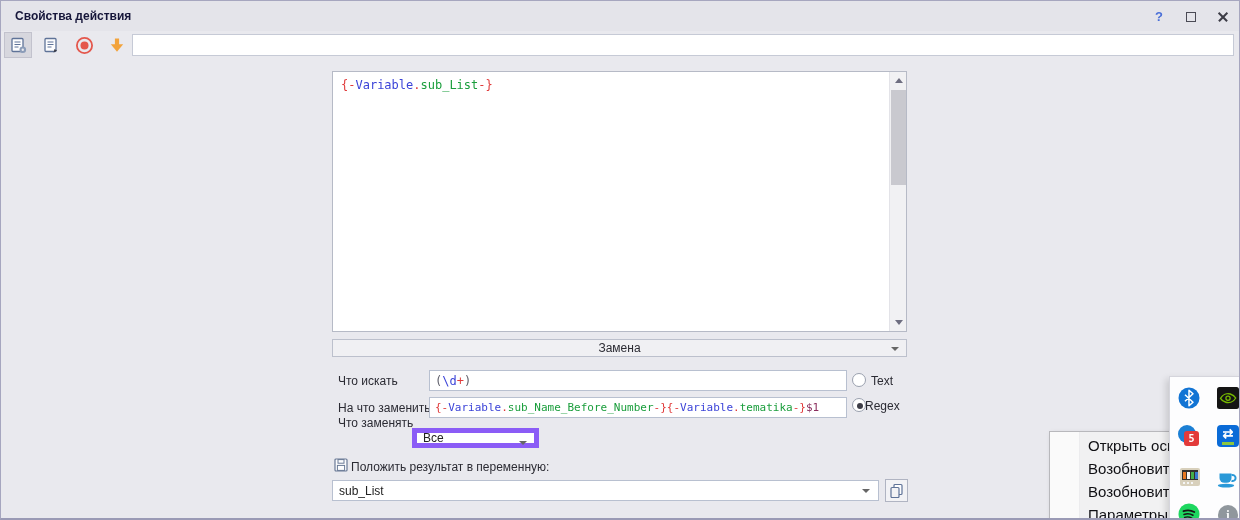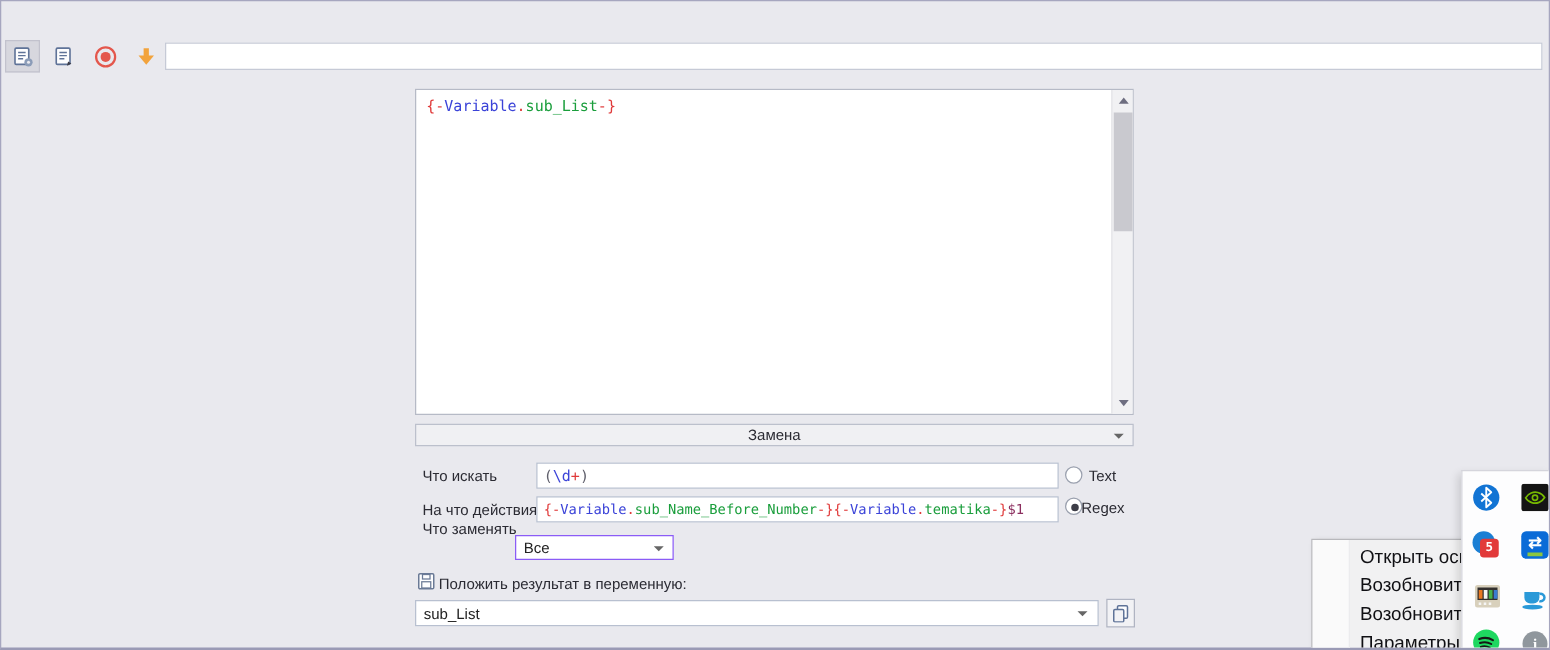--- a/index.html
+++ b/index.html
@@ -45,21 +45,21 @@
 
   .row-label { font-size:12px; color:#2b2b33; height:20px; line-height:20px; }
   .code-input { background:#fff; border:1px solid #b8c0d0; font-family:"DejaVu Sans Mono", monospace; font-size:12px;
                 display:flex; align-items:center; padding:0 5px; white-space:pre; overflow:hidden; }
 
   .radio { width:14px; height:14px; border-radius:50%; border:1px solid #9aa0ae; background:#fff; }
   .radio .dot { position:absolute; left:4px; top:4px; width:6px; height:6px; border-radius:50%; background:#3d3d47; display:none; }
   .radio.checked .dot { display:block; }
   .radio-label { font-size:12px; color:#2b2b33; }
 
-  .scope-select { left:411px; top:427px; width:127px; height:20px; background:#fff; border:1px solid #8b5cf6;
+  .scope-select { left:411px; top:427px; width:127px; height:20px; background:#fff; border:5px solid #8b5cf6;
                   font-size:12px; display:flex; align-items:center; padding:0 6px; }
   .scope-select .dd-arrow { position:absolute; right:7px; top:8px; }
 
   .result-combo { left:331px; top:479px; width:547px; height:21px; background:#fff; border:1px solid #b8c0d0;
                   font-size:12px; display:flex; align-items:center; padding:0 6px; }
   .result-combo .dd-arrow { position:absolute; right:8px; top:8px; }
   .copy-btn { left:884px; top:478px; width:23px; height:23px; background:#f2f2f5; border:1px solid #b0b4c2;
               display:flex; align-items:center; justify-content:center; }
 
   
@@ -90,20 +90,31 @@
   .px-dot { width:2px; height:2px; background:#f5f5f5; }
   .info-wrap { position:relative; width:20px; height:20px; border-radius:50%; background:#90979d;
                color:#fff; font-size:12px; font-weight:bold; display:flex; align-items:center; justify-content:center;
                font-family:"Liberation Serif", serif; }
 </style>
 </head>
 <body>
 
 <div id="app">
 
+  <div class="abs titlebar">
+    <div class="abs title">Свойства действия</div>
+    <div class="abs help-btn">?</div>
+    <div class="abs max-btn">
+      <div class="max-box"></div>
+    </div>
+    <div class="abs close-btn">
+      <div class="x1"></div>
+        <div class="x2"></div>
+    </div>
+  </div>
 
   <div class="abs tb-btn active" style="left:3px;">
     <svg width="17" height="17" viewBox="0 0 17 17">
       <rect x="2" y="1.5" width="11" height="13" rx="1" fill="#fdfdfe" stroke="#5f7398" stroke-width="1.3"></rect>
       <path d="M4.5 5h6 M4.5 7.5h6 M4.5 10h4" stroke="#5f7398" stroke-width="1.1"></path>
       <circle cx="12.8" cy="12.8" r="3.3" fill="#8b9cb8"></circle>
       <circle cx="12.8" cy="12.8" r="1.2" fill="#e9e9ee"></circle>
     </svg>
   </div>
   <div class="abs tb-btn" style="left:36px;">
@@ -145,21 +156,21 @@
     </div>
   </div>
 
   <div class="abs row-label" style="left:337px; top:370px;">Что искать</div>
   <div class="abs code-input" style="left:428px; top:369px; width:418px; height:21px;"><span style="color: rgb(96, 96, 108);">(</span><span style="color: rgb(59, 67, 216);">\d</span><span style="color: rgb(224, 58, 58);">+</span><span style="color: rgb(96, 96, 108);">)</span></div>
   <div class="abs radio" style="left:851px; top:372px;">
     
   </div>
   <div class="abs radio-label" style="left:870px; top:373px;">Text</div>
 
-  <div class="abs row-label" style="left:337px; top:397px;">На что действия</div>
+  <div class="abs row-label" style="left:337px; top:397px;">На что заменить</div>
   <div class="abs code-input" style="left:428px; top:396px; width:418px; height:21px; font-size:11px;"><span style="color: rgb(224, 58, 58);">{-</span><span style="color: rgb(59, 67, 216);">Variable</span><span style="color: rgb(224, 58, 58);">.</span><span style="color: rgb(26, 158, 60);">sub_Name_Before_Number</span><span style="color: rgb(224, 58, 58);">-}</span><span style="color: rgb(224, 58, 58);">{-</span><span style="color: rgb(59, 67, 216);">Variable</span><span style="color: rgb(224, 58, 58);">.</span><span style="color: rgb(26, 158, 60);">tematika</span><span style="color: rgb(224, 58, 58);">-}</span><span style="color: rgb(139, 46, 94);">$1</span></div>
   <div class="abs radio checked" style="left:851px; top:397px;">
     <div class="dot"></div>
   </div>
   <div class="abs radio-label" style="left:864px; top:398px;">Regex</div>
 
   <div class="abs row-label" style="left:337px; top:412px;">Что заменять</div>
   <div class="abs scope-select">
     <span>Все</span>
     <div class="dd-arrow"></div>

